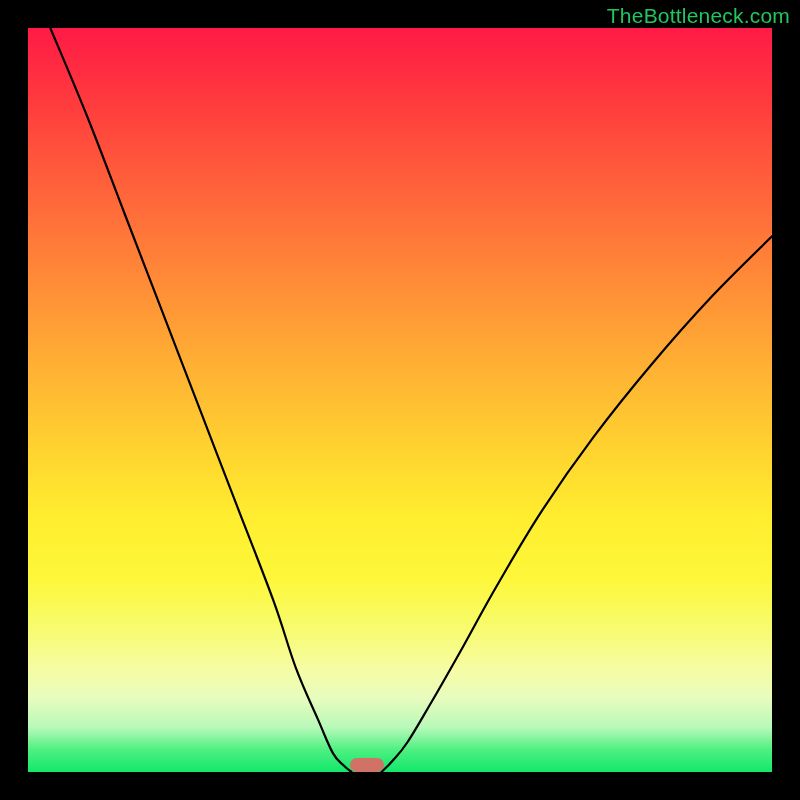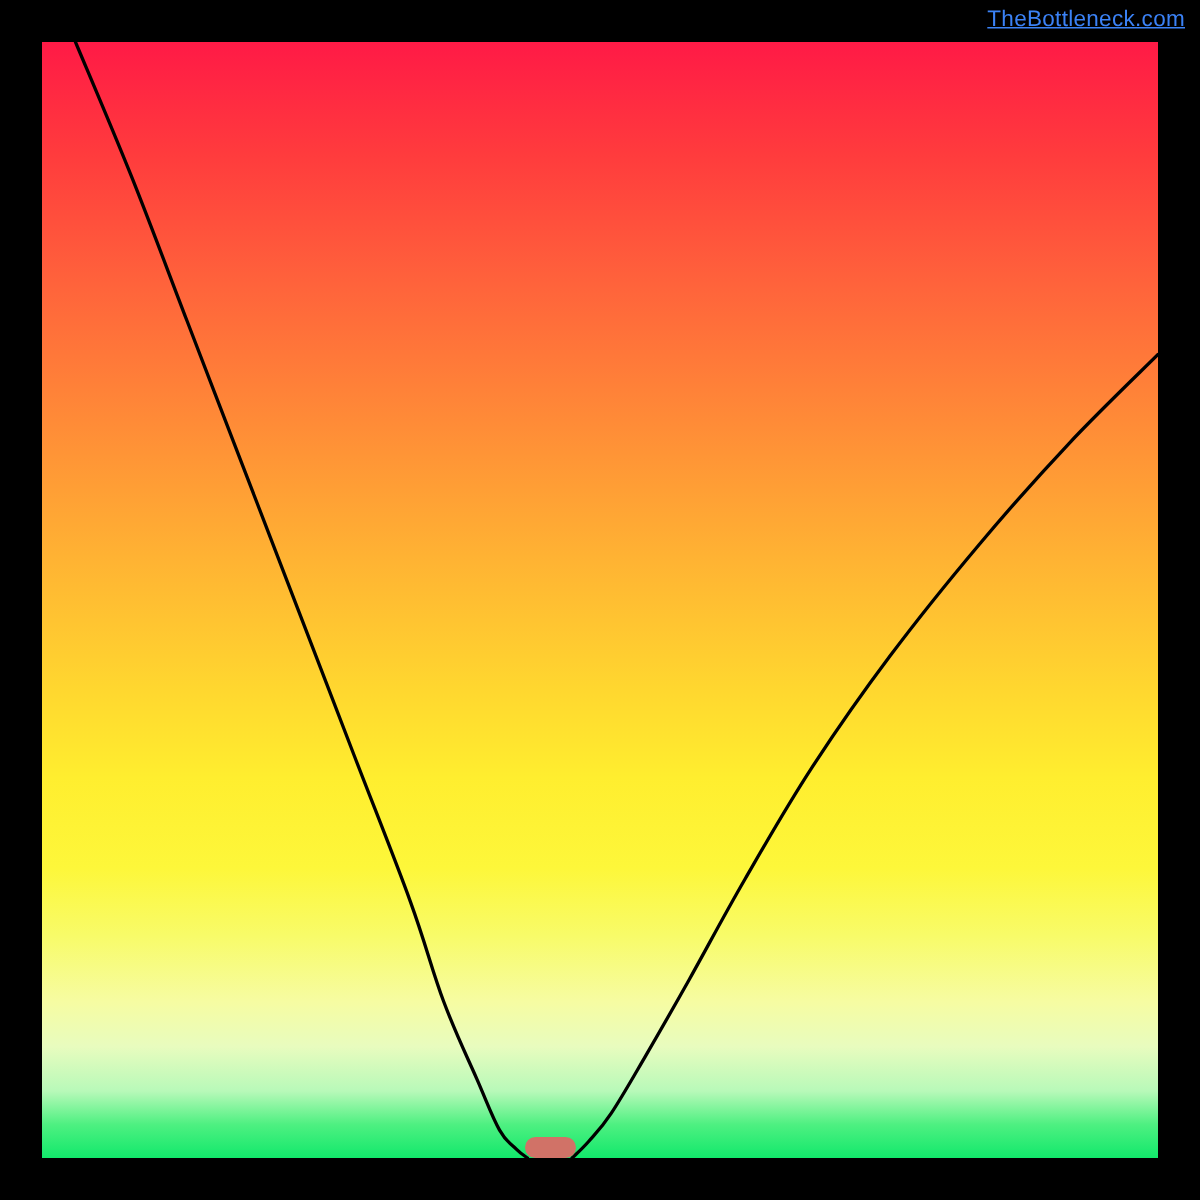--- a/index.html
+++ b/index.html
@@ -40,25 +40,24 @@
       #e8fcbe 90%,
       #b8f9b9 94%,
       #4ef081 97%,
       #12e86b 100%
     );
   }
   .watermark {
     position: absolute;
     top: 4px;
     right: 10px;
-    color: #3b82f6;
-    font-size: 15px;
+    color: #22c55e;
+    font-size: 21px;
     font-weight: 500;
     letter-spacing: 0.2px;
-    text-decoration: underline;
   }
   svg.curve {
     position: absolute;
     left: 0;
     top: 0;
     width: 744px;
     height: 744px;
   }
   .marker {
     position: absolute;

